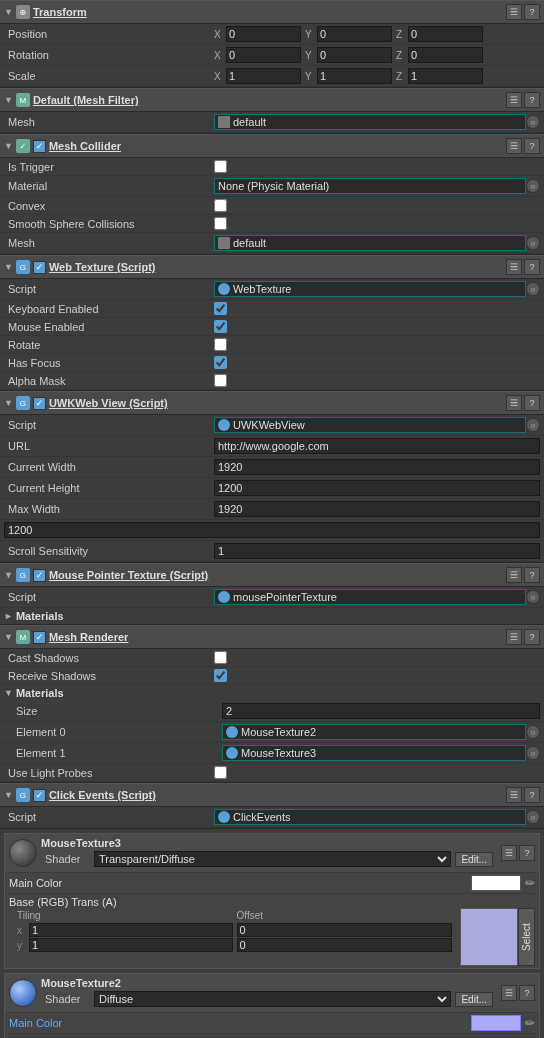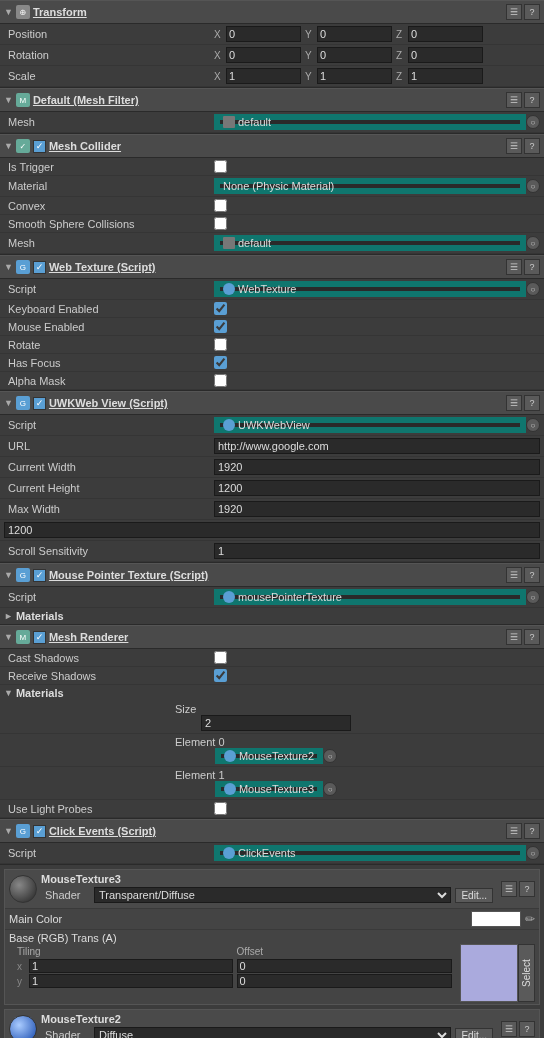--- a/index.html
+++ b/index.html
@@ -114,21 +114,21 @@
     .checkbox {
       width: 13px;
       height: 13px;
       accent-color: #5a9fd4;
     }
 
     .asset-field {
       display: flex;
       align-items: center;
       background: #2a2a2a;
-      border: 6px solid #0f766e;
+      border: 1px solid #0f766e;
       height: 16px;
       flex: 1;
       padding: 0 3px;
       gap: 3px;
     }
 
     .asset-icon {
       width: 12px;
       height: 12px;
       background: #888;
@@ -161,21 +161,21 @@
       cursor: pointer;
       color: #ccc;
     }
 
     .collapse-arrow {
       font-size: 9px;
       margin-right: 3px;
       color: #aaa;
     }
 
-    .indent { padding-left: 12px; flex-direction: column; }
+    .indent { padding-left: 12px; }
 
     .material-section {
       background: #444;
       border: 1px solid #555;
       margin: 4px;
     }
 
     .material-header {
       display: flex;
       align-items: center;

